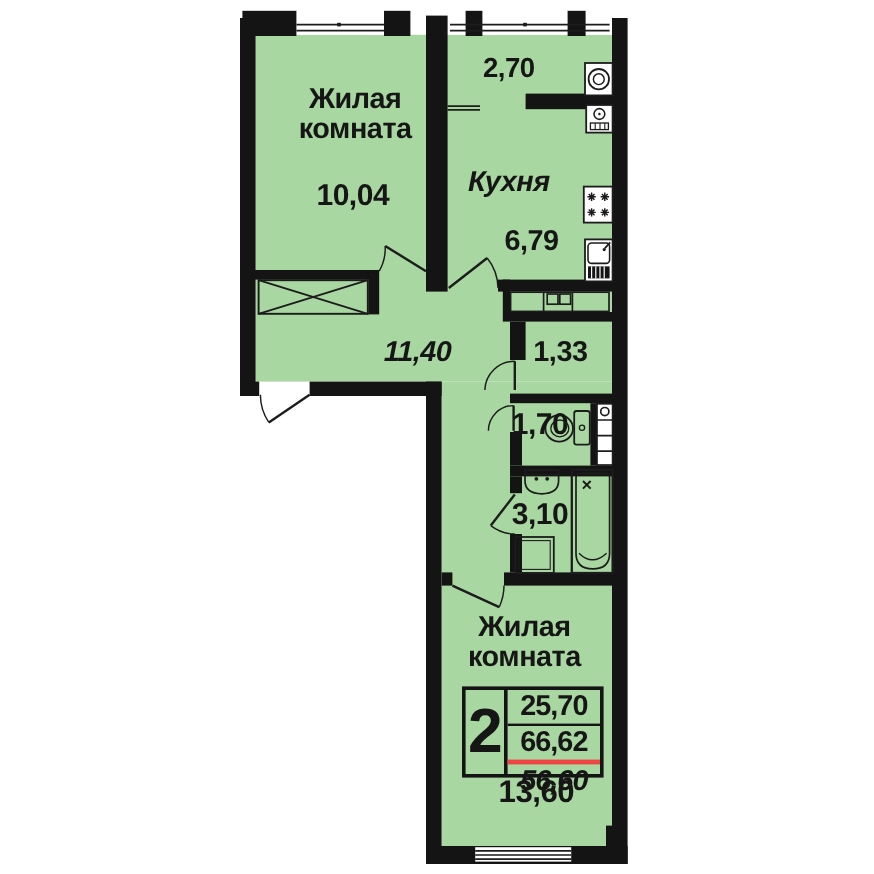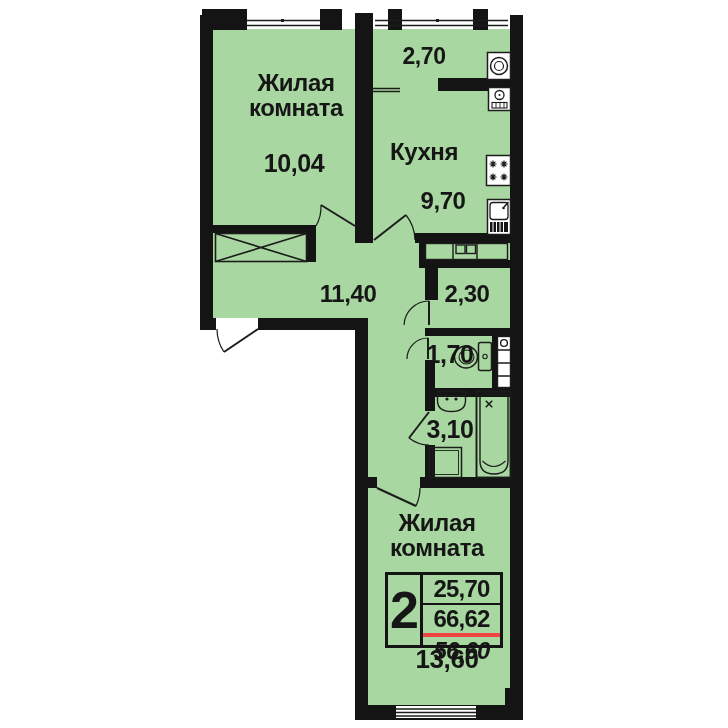--- a/index.html
+++ b/index.html
@@ -175,26 +175,26 @@
       <path d="M485.8,400.8 l6.4,6.4 M492.2,400.8 l-6.4,6.4" stroke-width="1.6"></path>
       <circle cx="489" cy="404" r="1.1" fill="#1c1c1c" stroke="none"></circle>
     </g>
   </svg>
 
   <div class="lbl" style="left:226px;top:70px;width:140px;font-size:24px;line-height:25px;">Жилая комната</div>
   <div class="lbl" style="left:244px;top:150px;width:100px;font-size:25px;">10,04</div>
 
   <div class="lbl" style="left:384px;top:44px;width:80px;font-size:23px;">2,70</div>
 
-  <div class="lbl" style="left:384px;top:139px;width:80px;font-size:24px;">Кухня</div>
-  <div class="lbl" style="left:403px;top:188px;width:80px;font-size:24px;">9,70</div>
-
-  <div class="lbl" style="left:298px;top:281px;width:100px;font-size:24px;">11,40</div>
-
-  <div class="lbl" style="left:427px;top:281px;width:80px;font-size:24px;">2,30</div>
+  <div class="lbl" style="left:384px;top:139px;width:80px;font-size:24px;font-style:italic;">Кухня</div>
+  <div class="lbl" style="left:403px;top:188px;width:80px;font-size:24px;">6,79</div>
+
+  <div class="lbl" style="left:298px;top:281px;width:100px;font-size:24px;font-style:italic;">11,40</div>
+
+  <div class="lbl" style="left:427px;top:281px;width:80px;font-size:24px;">1,33</div>
 
   <div class="lbl" style="left:412px;top:341px;width:76px;font-size:25px;">1,70</div>
 
   <div class="lbl" style="left:410px;top:416px;width:80px;font-size:25px;">3,10</div>
 
   <div class="lbl" style="left:367px;top:510px;width:140px;font-size:24px;line-height:25px;">Жилая комната</div>
   <div class="lbl" style="left:397px;top:646px;width:100px;font-size:26px;">13,60</div>
 
   <div id="sumtable">
     <div class="colL">

